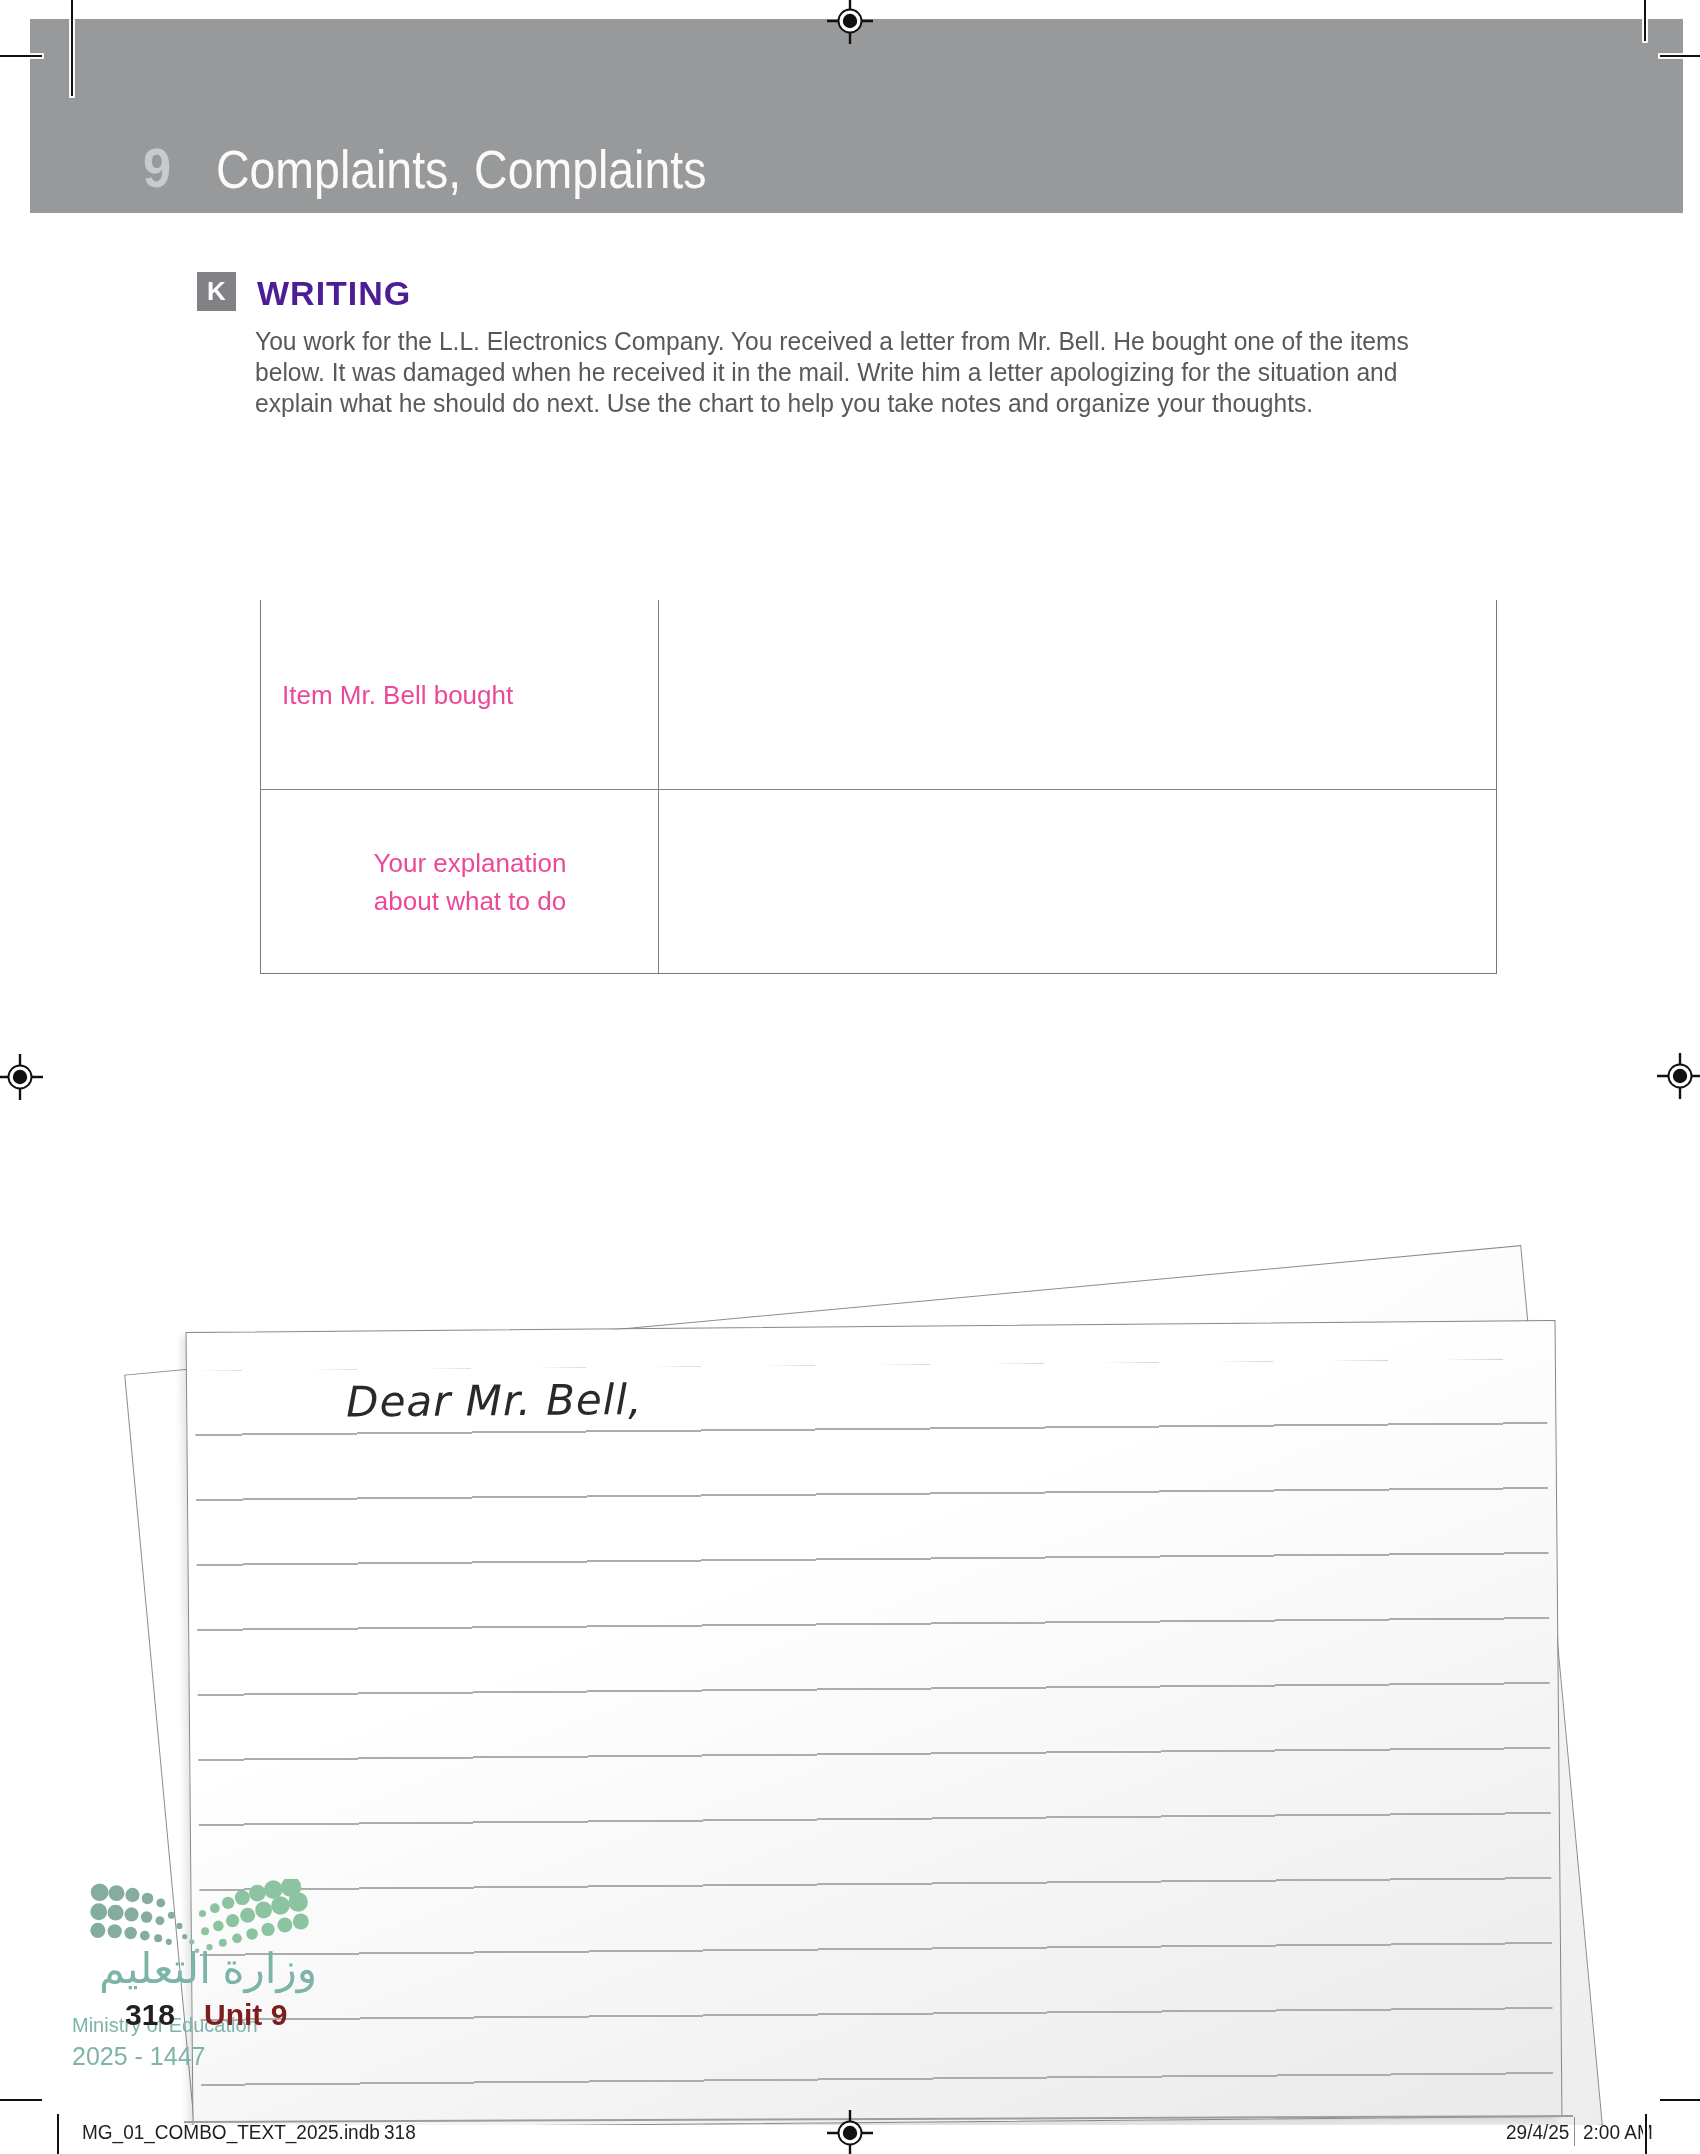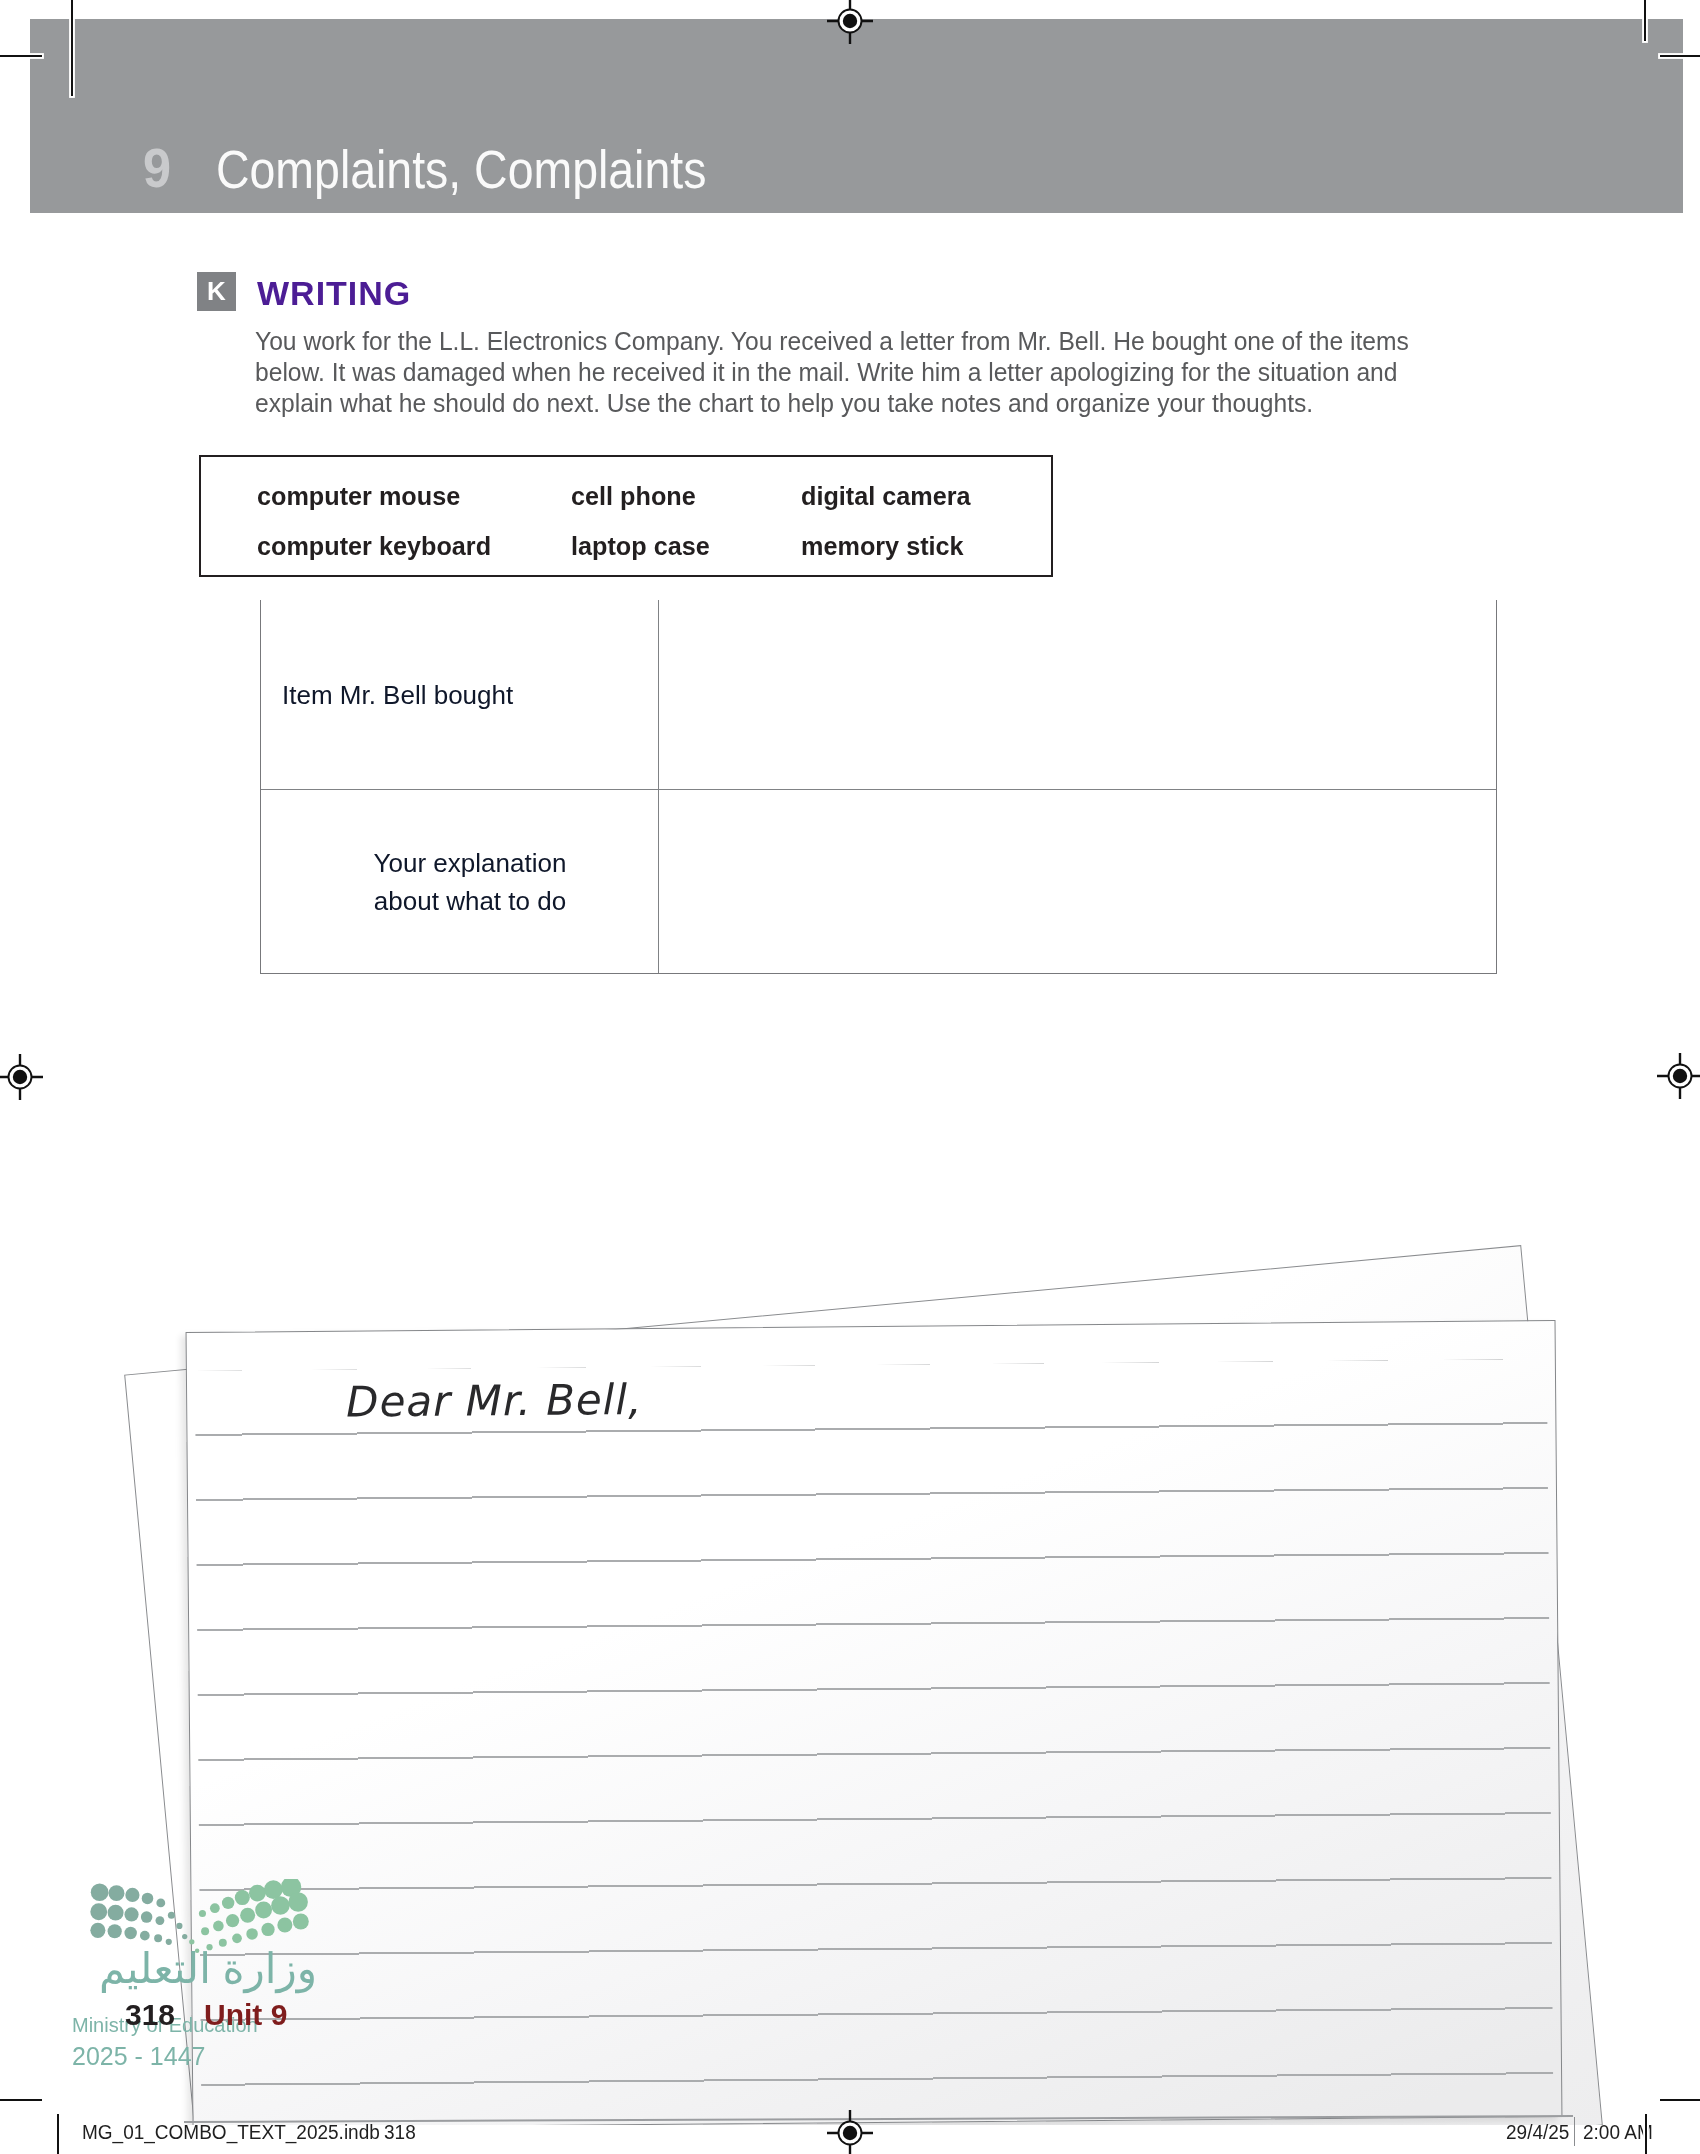--- a/index.html
+++ b/index.html
@@ -29,21 +29,21 @@
 
   
   .chart{left:260px;top:600px;width:1237px;}
   .chart-header{height:56px;background:#a7a9ac;color:#ffffff;font-size:26px;font-weight:700;
            display:flex;align-items:center;justify-content:center;letter-spacing:0.5px;}
   .chart-body{border:1px solid #77787b;border-top:none;}
   .crow{display:flex;border-bottom:1px solid #808285;}
   .crow:last-child{border-bottom:none;text-align:center;}
   .clabel{width:398px;border-right:1px solid #808285;box-sizing:border-box;
           padding-left:21px;display:flex;flex-direction:column;justify-content:center;
-          font-size:26px;color:#0f172a;line-height:38px;}
+          font-size:26px;color:#ec4899;line-height:38px;}
   .cvalue{flex:1;}
   .r1{height:189px;} .r2{height:189px;} .r3{height:183px;}
 
   
   .sheets{left:0;top:1230px;width:1700px;height:895px;overflow:hidden;}
   .sheet{position:absolute;box-sizing:border-box;}
   .sheet-back{left:162px;top:78px;width:1403px;height:884px;transform:rotate(-5.3deg);
       background:linear-gradient(150deg,#ffffff 40%,#f3f3f4 75%,#ededee 100%);
       border:1.9px solid #8a8c8f;}
   .sheet-front{left:189px;top:96px;width:1370px;height:797px;transform:rotate(-0.5deg);
@@ -94,28 +94,20 @@
     <span>K</span>
   </div>
   <div class="abs section-title">WRITING</div>
 
   <div class="abs instructions">
     <div>You work for the L.L. Electronics Company. You received a letter from Mr. Bell. He bought one of the items</div>
     <div>below. It was damaged when he received it in the mail. Write him a letter apologizing for the situation and</div>
     <div>explain what he should do next. Use the chart to help you take notes and organize your thoughts.</div>
   </div>
 
-  <div class="abs word-box">
-    <span class="wb-item" style="left:56px;top:24px;">computer mouse</span>
-    <span class="wb-item" style="left:56px;top:74px;">computer keyboard</span>
-    <span class="wb-item" style="left:370px;top:24px;">cell phone</span>
-    <span class="wb-item" style="left:370px;top:74px;">laptop case</span>
-    <span class="wb-item" style="left:600px;top:24px;">digital camera</span>
-    <span class="wb-item" style="left:600px;top:74px;">memory stick</span>
-  </div>
 
   <div class="abs chart">
     <div class="chart-body">
       <div class="crow r1">
         <div class="clabel">
           <div>Item Mr. Bell bought</div>
         </div>
         <div class="cvalue"></div>
       </div>
       <div class="crow r3">

